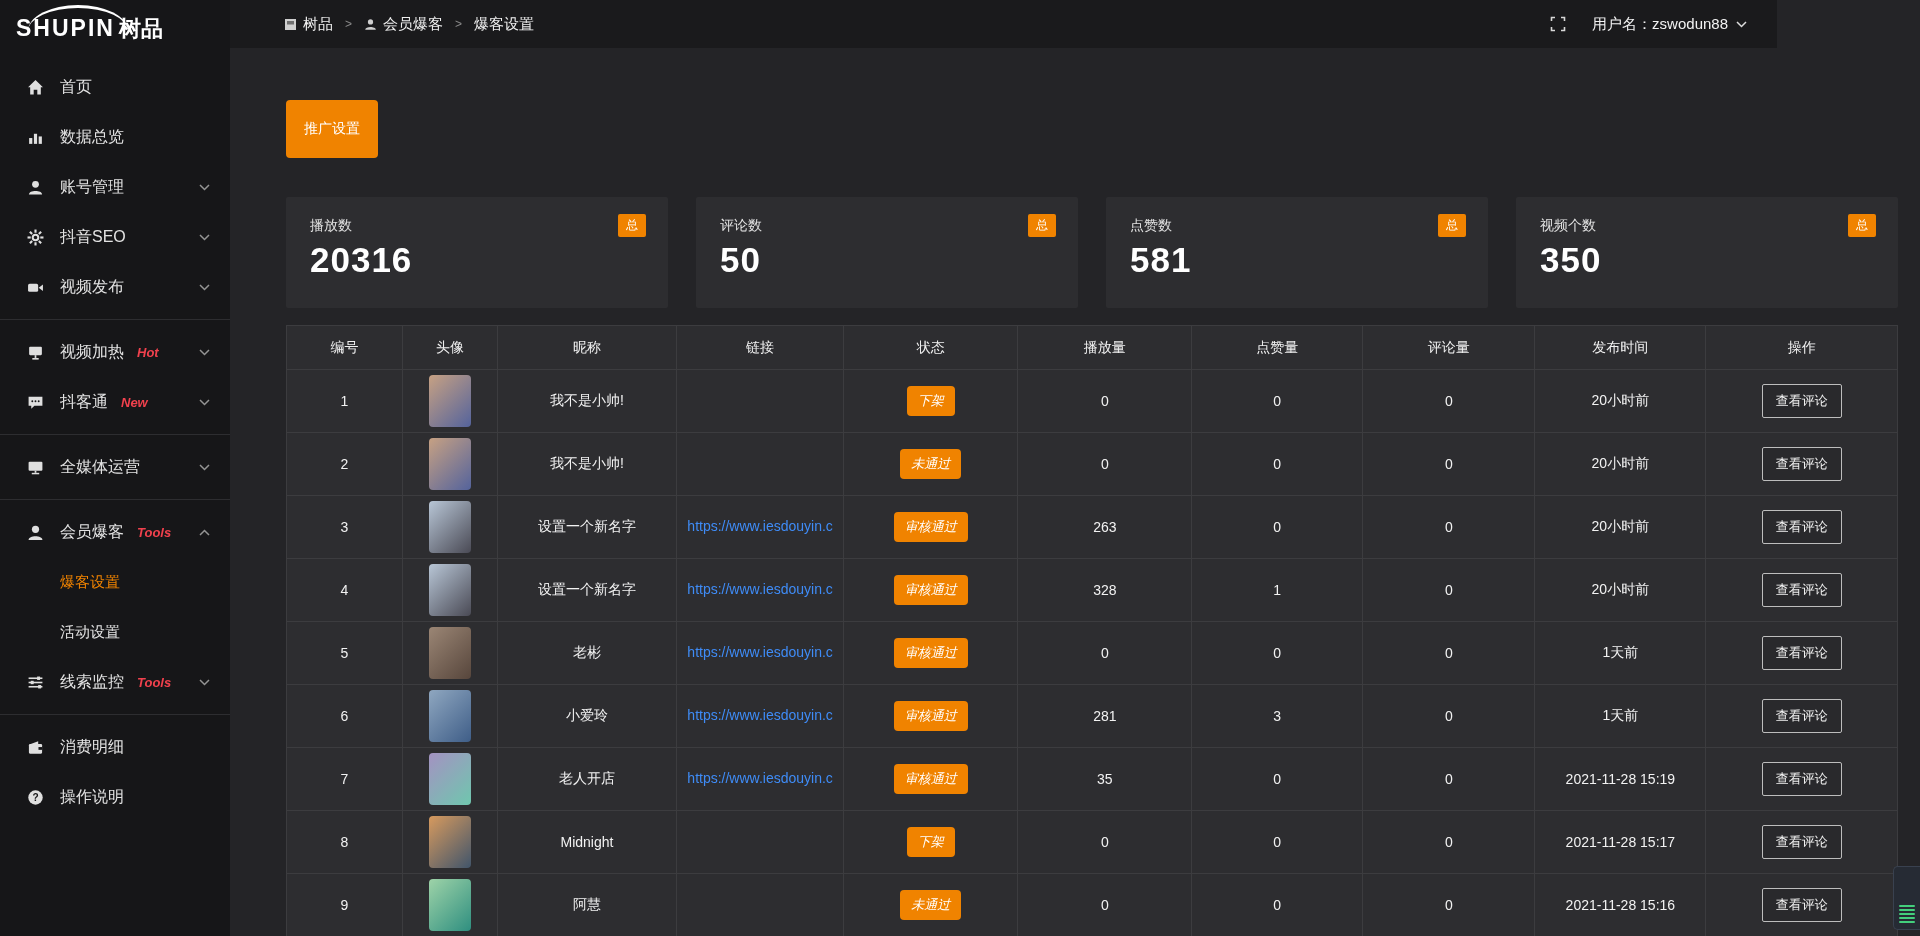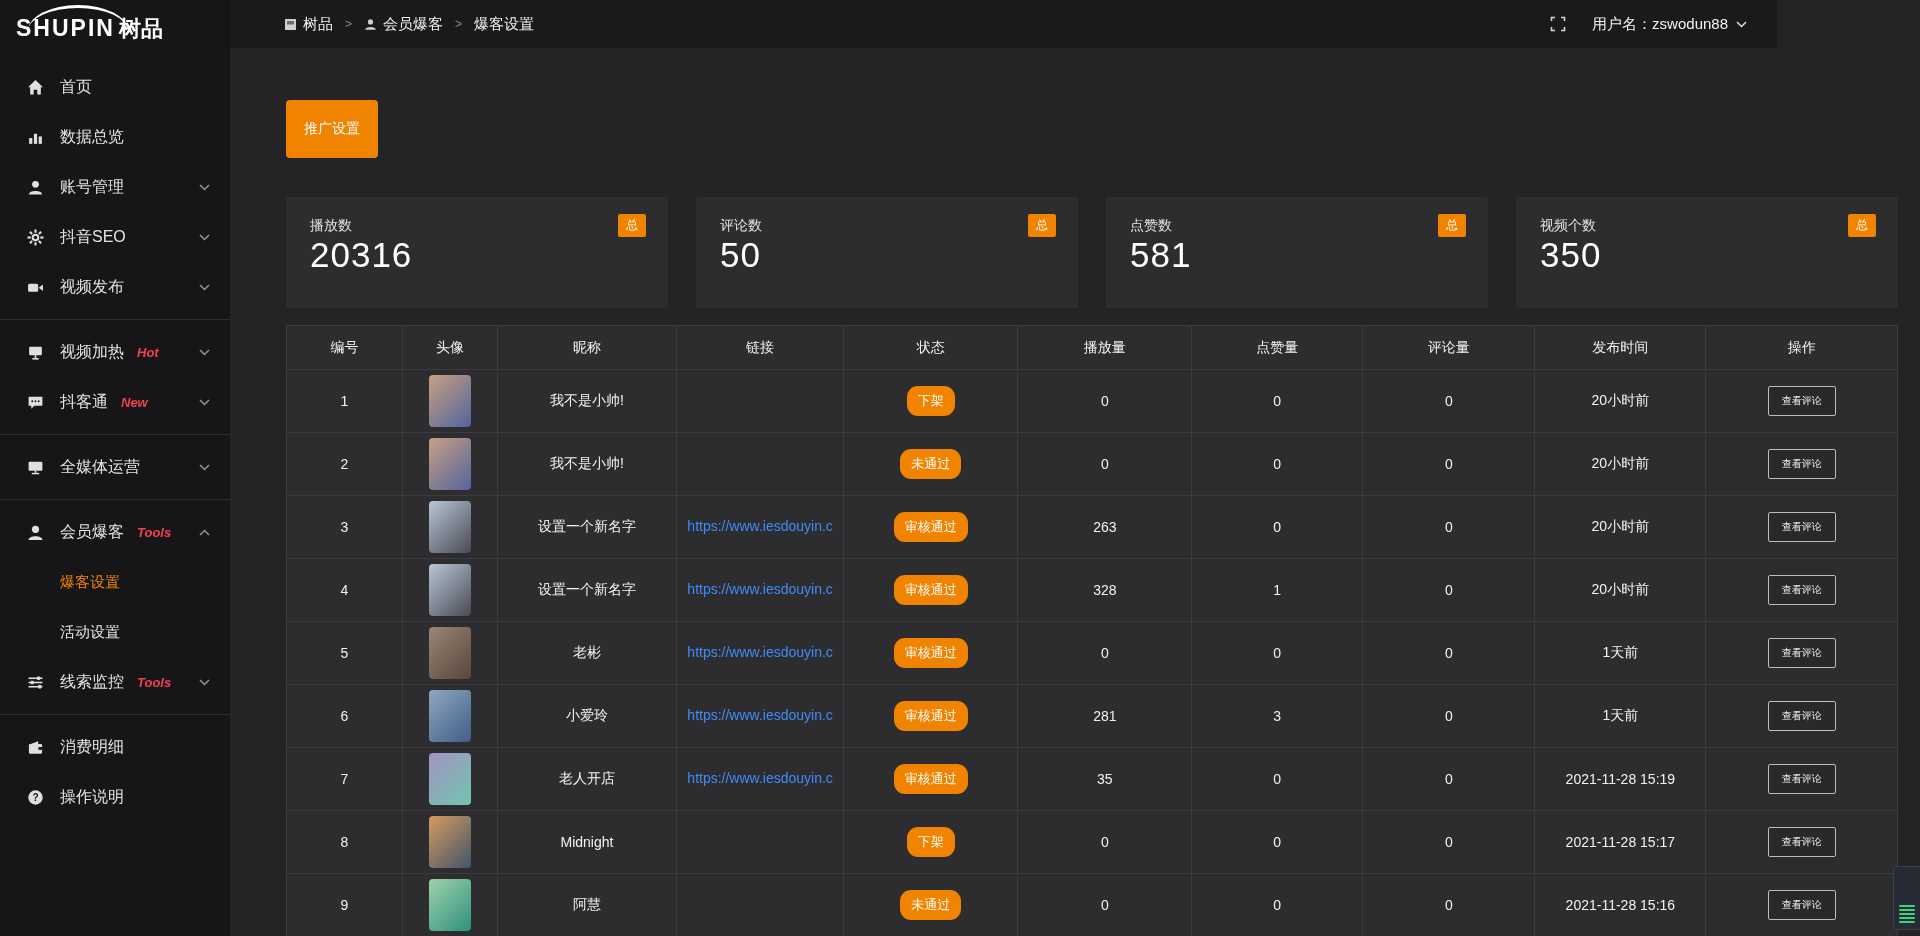--- a/index.html
+++ b/index.html
@@ -33,32 +33,32 @@
   .chev.up svg { transform:rotate(180deg); }
   .side-sub { height:50px; display:flex; align-items:center; padding-left:60px; font-size:15px; color:#e3e3e3; cursor:pointer; }
   .side-sub.active { color:var(--accent); }
   .side-divider { height:1px; background:#2d2d30; margin:7px 0; }
   
   .main { margin-left:230px; padding:48px 22px 0 56px; width:1690px; }
   .promo-btn { display:inline-block; margin-top:52px; background:var(--accent); color:#fff; border:none; border-radius:4px; padding:20px 18px; font-size:14px; cursor:pointer; font-family:inherit; }
   .stats { display:flex; gap:28px; margin-top:39px;align-items:center; }
   .stat-card { flex:1; background:#2d2d30; height:111px; padding:20px 24px; position:relative; border-radius:2px; }
   .stat-label { font-size:14px; color:#e2e2e2; }
-  .stat-value { font-size:35px; color:#ffffff; font-weight:400; letter-spacing:1px; }
+  .stat-value { font-size:35px; color:#ffffff; margin-top:5px; font-weight:700; letter-spacing:1px; }
   .stat-badge { position:absolute; top:17px; right:22px; background:var(--accent); color:#fff; font-size:12px; padding:3px 8px; border-radius:2px; }
   
   .table-wrap { margin-top:17px; }
   table { width:100%; border-collapse:collapse; table-layout:fixed; background:#2d2d30; }
   th,td { border:1px solid #3c3c3f; text-align:center; font-size:14px; color:#f2f2f2; overflow:hidden; white-space:nowrap; vertical-align:middle; }
   th { height:44px; font-weight:400; }
   td { height:63px; }
   .avatar { width:42px; height:52px; border-radius:4px; margin:0 auto; }
   .link { color:var(--link); text-decoration:none; display:inline-block; max-width:100%; overflow:hidden; }
-  .status { display:inline-block; background:var(--accent); color:#fff; font-size:13px; padding:6px 11px; border-radius:11px; }
-  .btn-view { background:#29292c; border:1px solid #bdbdbd; color:#f0f0f0; font-size:10px; padding:7px 13px; border-radius:2px; cursor:pointer; font-family:inherit;text-align:center; }
+  .status { display:inline-block; background:var(--accent); color:#fff; font-size:13px; padding:6px 11px; border-radius:4px;font-style:italic; }
+  .btn-view { background:#29292c; border:1px solid #bdbdbd; color:#f0f0f0; font-size:13px; padding:7px 13px; border-radius:2px; cursor:pointer; font-family:inherit;text-align:center; }
   
   .floating-widget { position:fixed; right:0; bottom:6px; width:27px; height:64px; background:#262b34; border:1px solid #39414f; border-right:none; border-radius:5px 0 0 5px; display:flex; flex-direction:column; justify-content:flex-end; padding:4px 5px 6px 5px; gap:2px; z-index:30; cursor:pointer; }
   .fw-bar { height:2px; background:var(--widget-green); border-radius:1px; }
   svg { display:block; }
 </style>
 </head>
 <body>
 
 <div class="header">
   <div class="logo-area">

